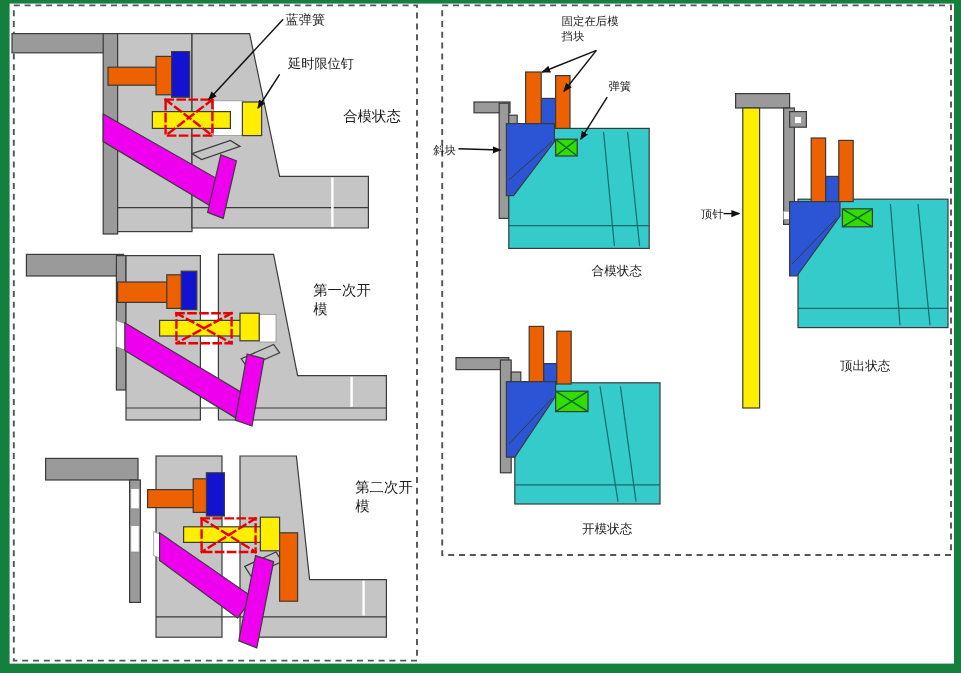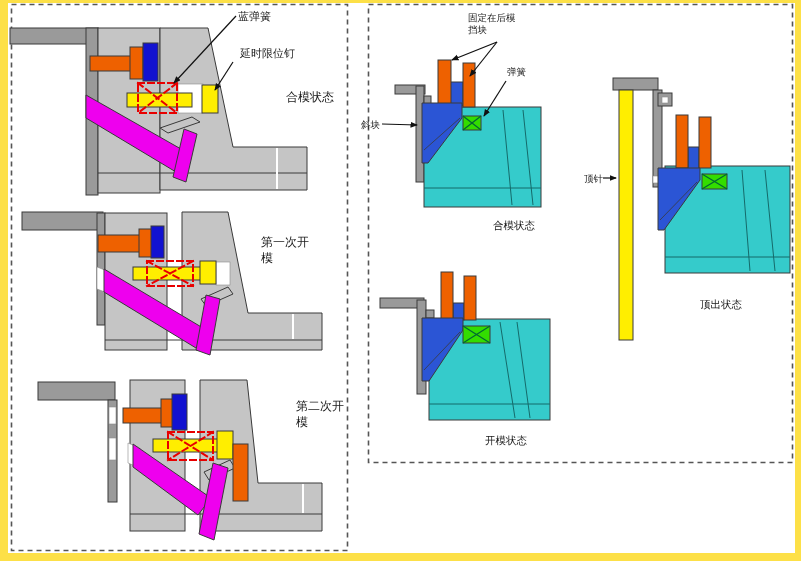--- a/index.html
+++ b/index.html
@@ -1,16 +1,16 @@
 <!DOCTYPE html>
 <html><head>
 <meta charset="utf-8">
 <style>
   html,body{margin:0;padding:0;background:#000;}
-  #stage{position:relative;width:801px;height:561px;background:#fde047;overflow:hidden;
+  #stage{position:relative;width:801px;height:561px;background:#15803d;overflow:hidden;
          font-family:"DejaVu Sans",sans-serif;}
   #paper{position:absolute;left:8px;top:3px;width:787px;height:550px;background:#ffffff;}
   svg{position:absolute;left:0;top:0;}
   .o{stroke:#3a3a3a;stroke-width:1;}
   .thin{stroke:#3a3a3a;stroke-width:0.8;}
   .seam{stroke:#3a3a3a;stroke-width:1;fill:none;}
   .wline{stroke:#ffffff;stroke-width:2;fill:none;}
   .white{fill:#ffffff;stroke:#8a8a8a;stroke-width:0.6;}
   .dash-red{stroke:#e80000;stroke-width:2;fill:none;stroke-dasharray:6 4;stroke-linecap:square;}
   .arrow{stroke:#111;stroke-width:1.2;fill:none;}

